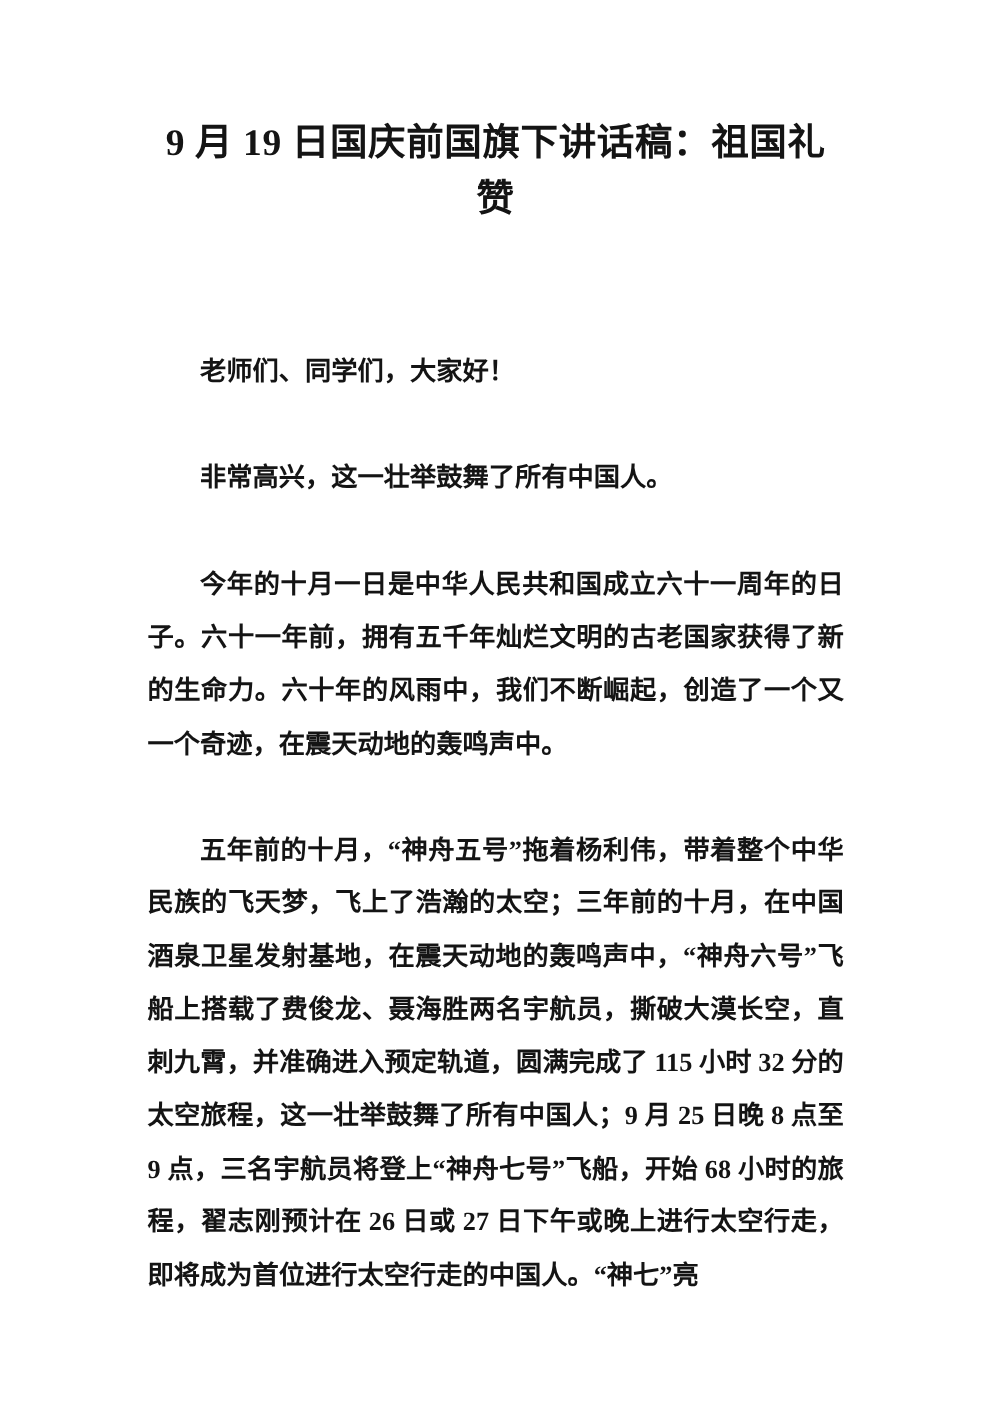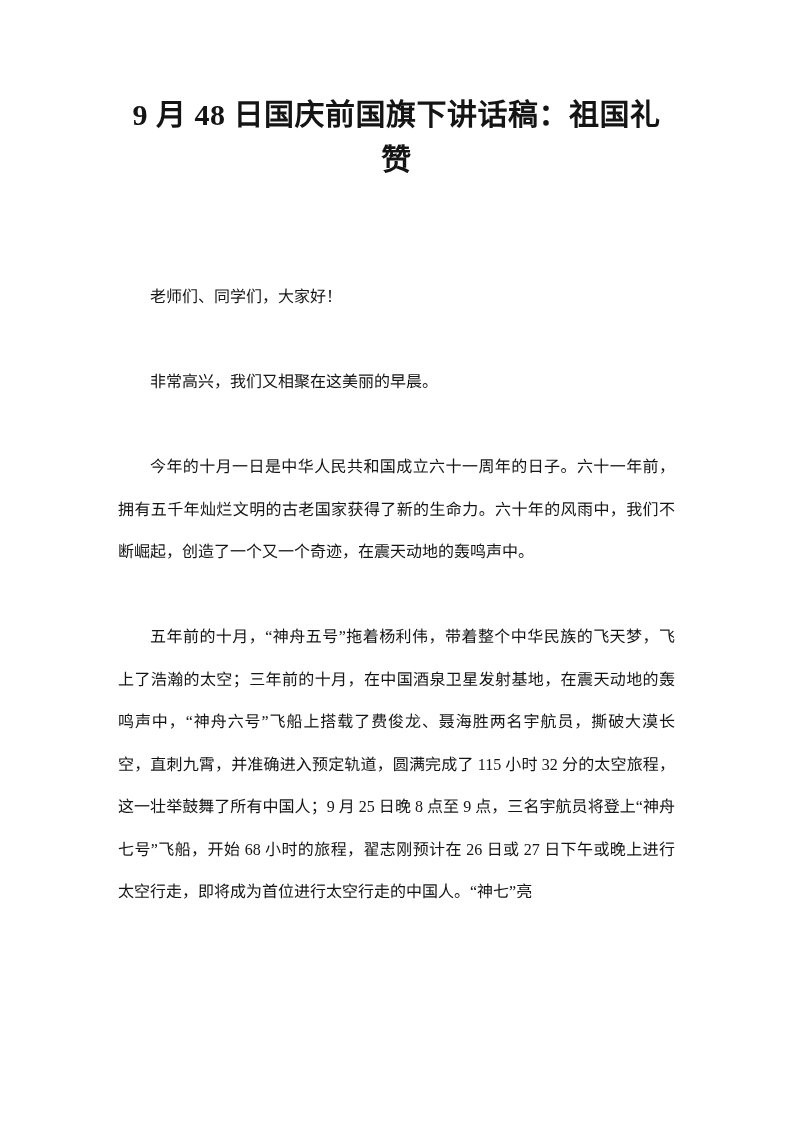--- a/index.html
+++ b/index.html
@@ -22,34 +22,35 @@
   .doc-title {
     margin: 0 0 94px 0;
     font-size: 30px;
     line-height: 45px;
     font-weight: bold;
     text-align: center;
     letter-spacing: 0.5px;
   }
   .doc-paragraph {
     margin: 0 0 42.5px 0;
-    font-size: 16px;
+    font-size: 21px;
     line-height: 42.5px;
     text-indent: 2em;
     text-align: justify;
     text-justify: inter-ideograph;
     word-break: break-all;
+    font-weight: bold;
   }
 </style>
 </head>
 <body>
 
 <div class="page">
-  <h1 class="doc-title">9 月 48 日国庆前国旗下讲话稿：祖国礼赞</h1>
+  <h1 class="doc-title">9 月 19 日国庆前国旗下讲话稿：祖国礼赞</h1>
 
   <p class="doc-paragraph">老师们、同学们，大家好！</p>
 
-  <p class="doc-paragraph">非常高兴，我们又相聚在这美丽的早晨。</p>
+  <p class="doc-paragraph">非常高兴，这一壮举鼓舞了所有中国人。</p>
 
   <p class="doc-paragraph">今年的十月一日是中华人民共和国成立六十一周年的日子。六十一年前，拥有五千年灿烂文明的古老国家获得了新的生命力。六十年的风雨中，我们不断崛起，创造了一个又一个奇迹，在震天动地的轰鸣声中。</p>
 
   <p class="doc-paragraph">五年前的十月，“神舟五号”拖着杨利伟，带着整个中华民族的飞天梦，飞上了浩瀚的太空；三年前的十月，在中国酒泉卫星发射基地，在震天动地的轰鸣声中，“神舟六号”飞船上搭载了费俊龙、聂海胜两名宇航员，撕破大漠长空，直刺九霄，并准确进入预定轨道，圆满完成了 115 小时 32 分的太空旅程，这一壮举鼓舞了所有中国人；9 月 25 日晚 8 点至 9 点，三名宇航员将登上“神舟七号”飞船，开始 68 小时的旅程，翟志刚预计在 26 日或 27 日下午或晚上进行太空行走，即将成为首位进行太空行走的中国人。“神七”亮</p>
 </div>
 
 </body></html>

